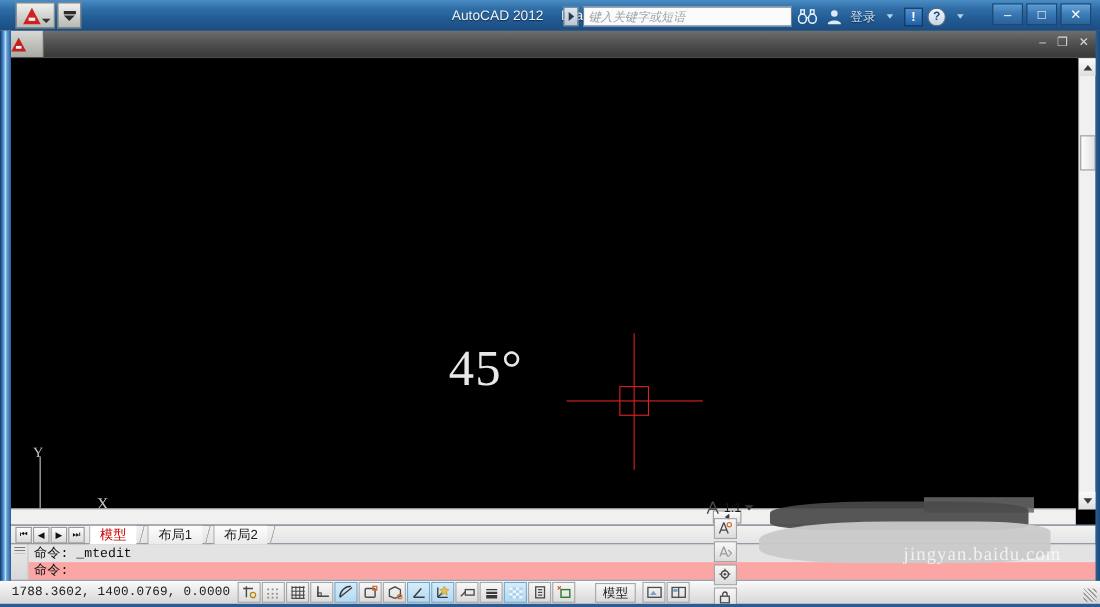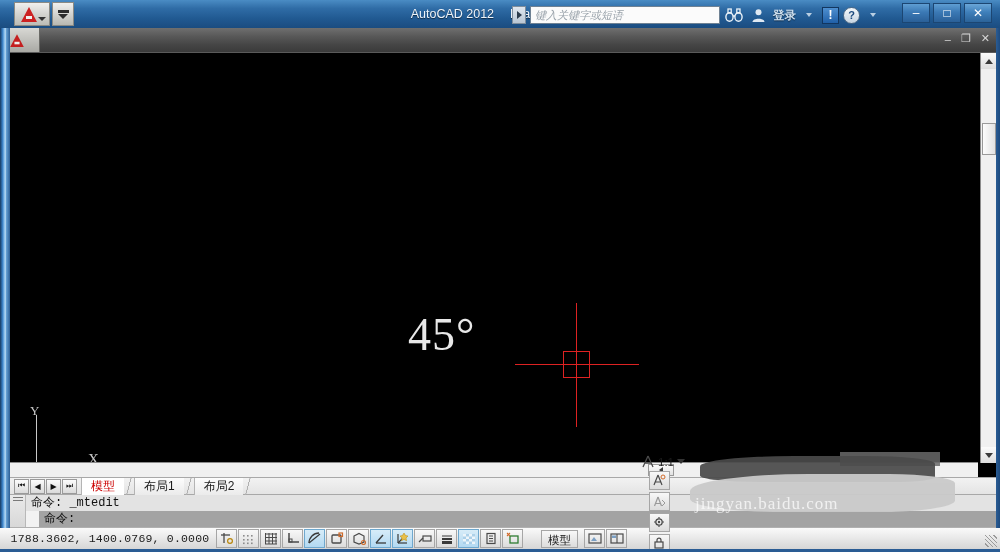--- a/index.html
+++ b/index.html
@@ -120,21 +120,20 @@
     font-family: "Liberation Sans", sans-serif;
   }
   .ic-icon {
     width: 20px; height: 20px;
     display: flex; align-items: center; justify-content: center;
     cursor: pointer;
   }
   .ic-login {
     font-size: 11.5px; color: #cfe0ef; margin-left: 1px;
     text-shadow: 0 1px 1px rgba(0,0,0,0.5);
-    font-weight: bold;
   }
   .ic-caret {
     width: 0; height: 0; margin: 0 6px;
     border-left: 3.5px solid transparent;
     border-right: 3.5px solid transparent;
     border-top: 4px solid #b9cfe3; cursor:pointer;
   }
   .ic-exclaim {
     width: 17px; height: 17px;
     background: linear-gradient(180deg,#4e8fd0,#2060a8);
@@ -303,21 +302,21 @@
     width: 10px; height: 6px;
     background: repeating-linear-gradient(180deg,#7a7a7a 0 1px, transparent 1px 3px);
   }
   .cmd-lines { flex: 1; }
   .cmd-line {
     height: 16px; line-height: 16px;
     font-family: "Liberation Mono", monospace; font-size: 12px;
     color: #111; padding-left: 5px;
   }
   .cmd-line.prev { background: #e3e3e3; }
-  .cmd-line.cur { background: #a3a3a3; margin-left: 13px; }
+  .cmd-line.cur { background: #fca5a5; }
 
   
   .statusbar {
     position: absolute; left: 0; bottom: 3px; width: 1000px; height: 22px;
     background: linear-gradient(180deg,#fafafa 0%, #e8e8e8 50%, #d6d6d6 100%);
     border-top: 1px solid #b0b0b0;
     display: flex; align-items: center;
   }
   .coords {
     width: 200px; margin-left: 10px;
@@ -366,21 +365,21 @@
     position:absolute; left:0px; top:22px; width:265px; height:38px;
     background:#c9c9c9; opacity:0.95;
     border-radius: 45% 25% 30% 35%;
   }
   .wm-blob3 {
     position:absolute; left:150px; top:0px; width:100px; height:14px;
     background:#6a6a6a; opacity:0.85;
   }
   .wm-text {
     position:absolute; left:5px; top:42px; width:270px;
-    text-align:left;
+    text-align:right;
     color:#ffffff; font-size:17px; letter-spacing:1px;
     opacity:0.72; font-family:"Liberation Serif", serif;
   }
 </style>
 </head>
 <body>
 
 <div class="app">
 
   <div class="titlebar">

